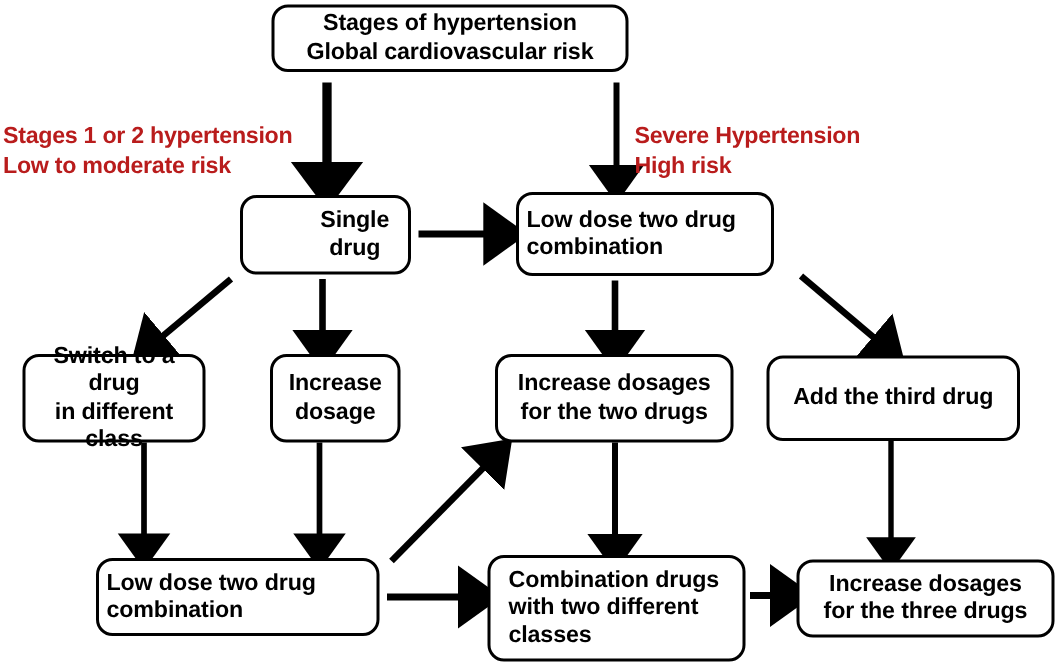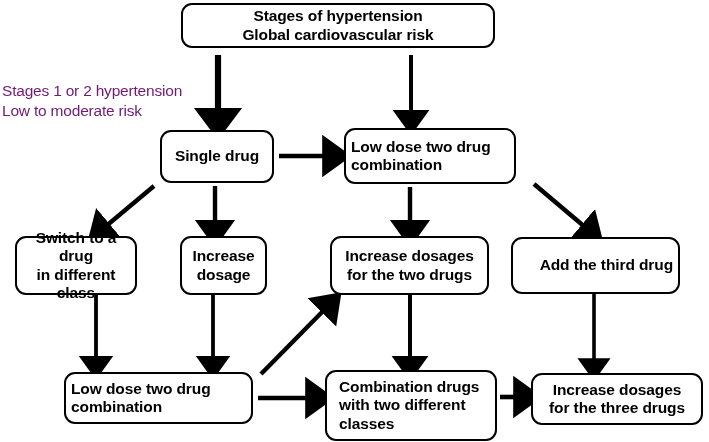--- a/index.html
+++ b/index.html
@@ -39,24 +39,24 @@
     font-size: 15.5px;
     line-height: 1.18;
     color: #000000;
     white-space: pre-line;
     letter-spacing: -0.1px;
     padding: 0 5px;
   }
   .side-note {
     position: absolute;
     font-family: "Liberation Sans", sans-serif;
-    font-weight: normal;
+    font-weight: bold;
     font-size: 15.5px;
     line-height: 1.25;
-    color: #701a75;
+    color: #b91c1c;
     white-space: pre-line;
     letter-spacing: -0.2px;
   }
 </style>
 </head>
 <body>
 
 <div id="chart-root">
 
   <svg class="flow-canvas" viewBox="0 0 709 442">
@@ -91,32 +91,36 @@
 
     <line x1="261" y1="374" x2="331" y2="303" stroke="#000000" stroke-width="4.4" marker-end="url(#ah-thin)"></line>
 
     <line x1="410" y1="295" x2="410" y2="368" stroke="#000000" stroke-width="4.0" marker-end="url(#ah-thin)"></line>
 
     <line x1="594" y1="293" x2="594" y2="369" stroke="#000000" stroke-width="3.6" marker-end="url(#ah-thin)"></line>
 
     <line x1="500" y1="397" x2="527" y2="397" stroke="#000000" stroke-width="4.6" marker-end="url(#ah-thin)"></line>
   </svg>
 
-  <div class="node-box" style="left:181px; top:3px; width:314px; height:45px;">
+  <div class="node-box" style="left:181px; top:3px; width:238px; height:45px;">
     <span class="node-label">Stages of hypertension
 Global cardiovascular risk</span>
   </div>
 
   <div class="side-note" style="left:2px; top:62px; width:215px; text-align:left;">
     <span>Stages 1 or 2 hypertension
 Low to moderate risk</span>
   </div>
 
+  <div class="side-note" style="left:423px; top:62px; width:230px; text-align:left;">
+    <span>Severe Hypertension
+High risk</span>
+  </div>
 
-  <div class="node-box" style="left:160px; top:130px; width:114px; height:53px;">
+  <div class="node-box" style="left:160px; top:130px; width:114px; height:53px;padding-left:39px;">
     <span class="node-label">Single drug</span>
   </div>
 
   <div class="node-box" style="left:344px; top:128px; width:172px; height:56px;">
     <span class="node-label" style="text-align:left; width:100%;">Low dose two drug
 combination</span>
   </div>
 
   <div class="node-box" style="left:15px; top:236px; width:122px; height:59px;">
     <span class="node-label">Switch to a drug
@@ -126,21 +130,21 @@
   <div class="node-box" style="left:180px; top:236px; width:87px; height:59px;">
     <span class="node-label">Increase
 dosage</span>
   </div>
 
   <div class="node-box" style="left:330px; top:236px; width:159px; height:59px;">
     <span class="node-label">Increase dosages
 for the two drugs</span>
   </div>
 
-  <div class="node-box" style="left:511px; top:237px; width:169px; height:57px;justify-content:flex-end;">
+  <div class="node-box" style="left:511px; top:237px; width:169px; height:57px;">
     <span class="node-label">Add the third drug</span>
   </div>
 
   <div class="node-box" style="left:64px; top:372px; width:189px; height:52px;">
     <span class="node-label" style="text-align:left; width:100%;">Low dose two drug
 combination</span>
   </div>
 
   <div class="node-box" style="left:325px; top:370px; width:172px; height:71px;">
     <span class="node-label" style="text-align:left; width:100%;padding-left:12px;">Combination drugs

